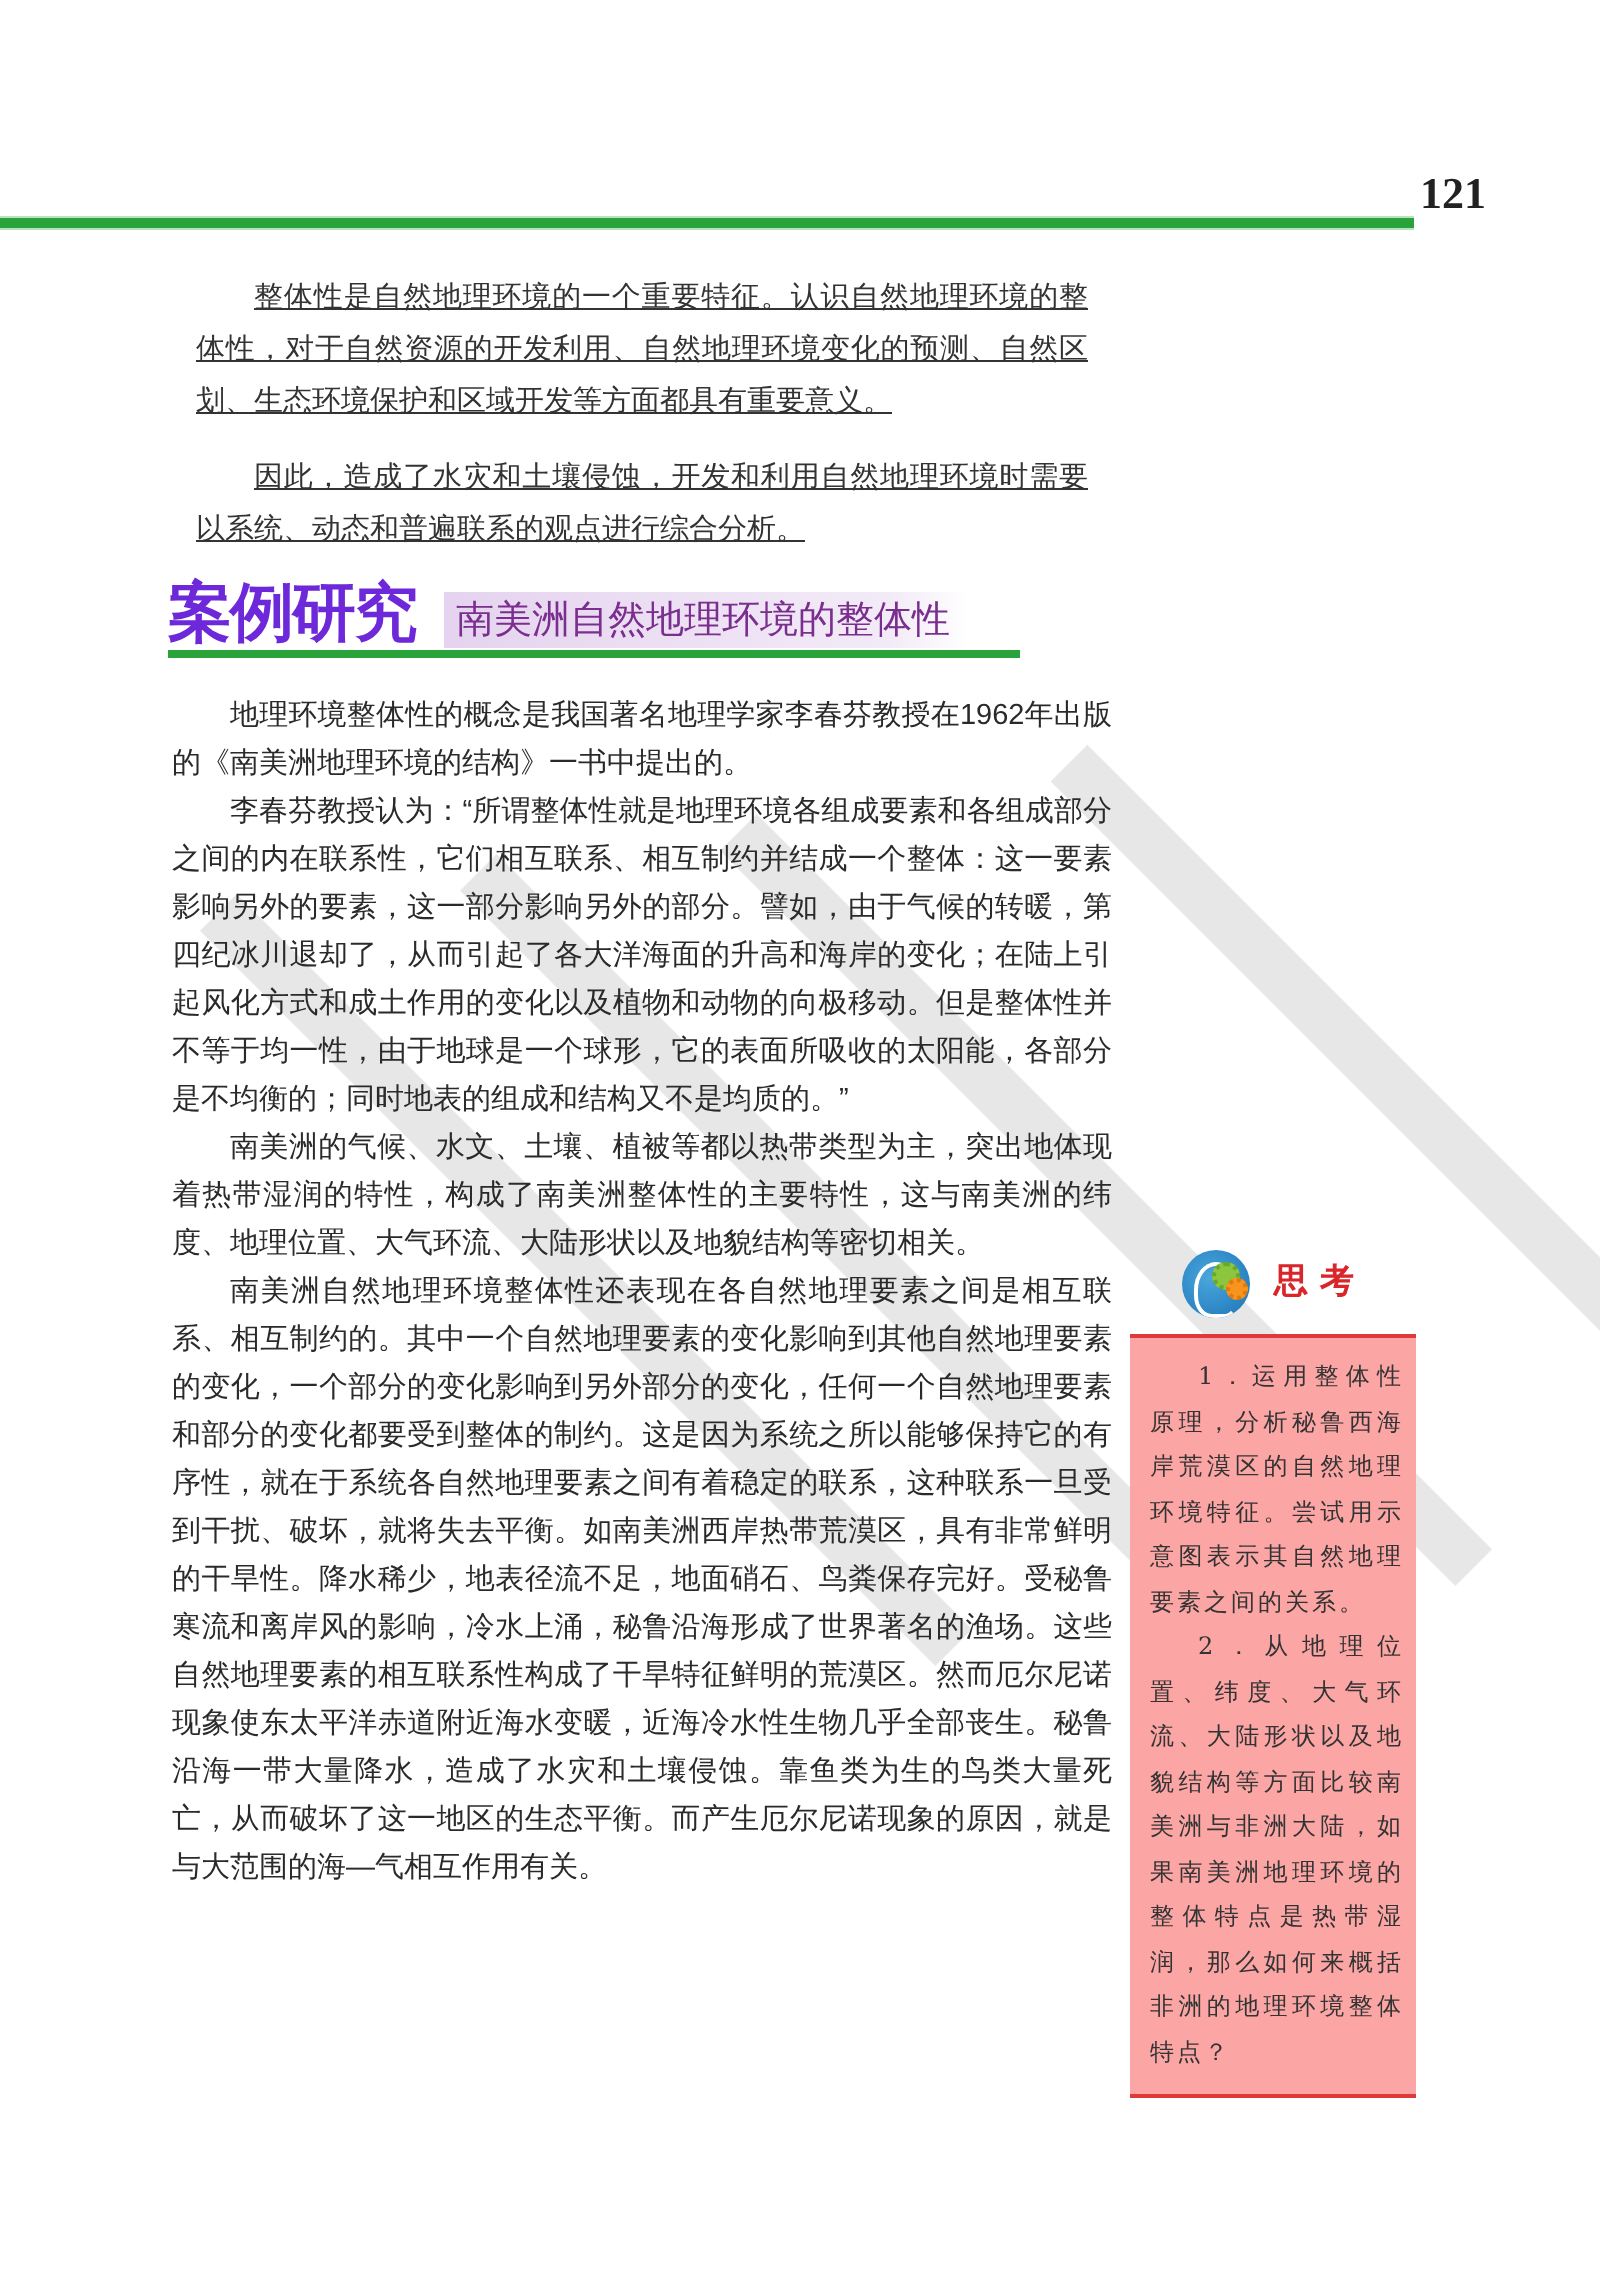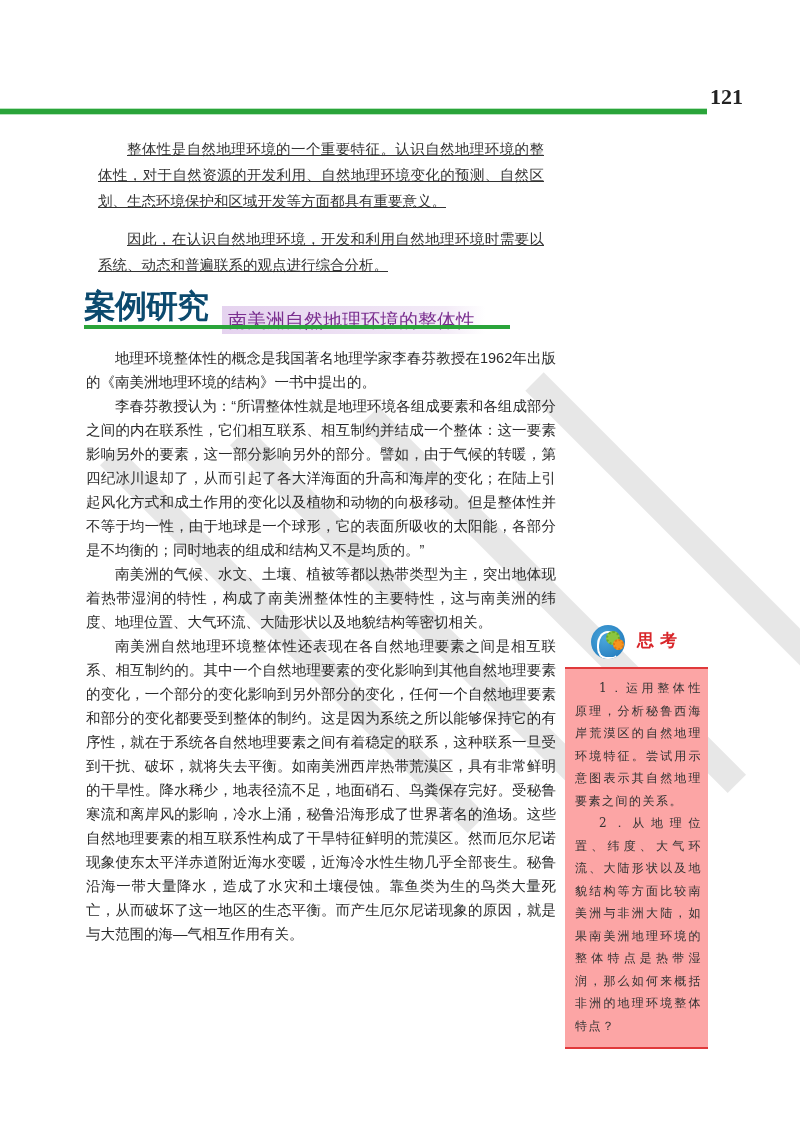--- a/index.html
+++ b/index.html
@@ -16,22 +16,22 @@
                     transform: rotate(45deg); margin-left: 8px; vertical-align: 1px; }
   .page-num { position: absolute; left: 710px; top: 0px; font-family: "Liberation Serif", serif;
               font-size: 22px; font-weight: bold; color: #222; }
 
   .intro { position: absolute; left: 86px; top: 124px; width: 470px;
            font-family: "DejaVu Sans", sans-serif; font-size: 14.5px; line-height: 26px; color: #333; }
   .intro p { margin: 12px; text-indent: 2em; text-align: justify; text-decoration: underline; }
 
   .case-head { position: absolute; left: 84px; top: 287px; width: 430px; height: 42px; }
   .case-label { position: absolute; left: 0; top: 0; font-family: "DejaVu Sans", sans-serif;
-                font-size: 32px; font-weight: bold; color: #0c4a6e; letter-spacing: -1px; line-height: 38px; }
-  .case-title { position: absolute; left: 138px; top: 19px; height: 28px; padding: 0 10px 0 6px;
+                font-size: 32px; font-weight: bold; color: #6d28d9; letter-spacing: -1px; line-height: 38px; }
+  .case-title { position: absolute; left: 138px; top: 9px; height: 28px; padding: 0 10px 0 6px;
                 background: linear-gradient(to right, #e5d3ef, #f3ebf7 85%, #ffffff);
                 font-family: "DejaVu Sans", sans-serif; font-size: 19px; color: #7a2f8f; line-height: 28px; white-space: nowrap; }
   .case-rule { position: absolute; left: 0; top: 38px; width: 426px; height: 4px; background: #2aa43a; }
 
   .body-text { position: absolute; left: 86px; top: 346px; width: 470px;
                font-family: Liberation Sans, sans-serif; font-size: 14.5px; line-height: 24px; color: #2a2a2a; }
   .body-text p { margin: 0; text-indent: 2em; text-align: justify; }
 
   .think-box { position: absolute; left: 565px; top: 625px; width: 143px; }
   .think-header { position: relative; height: 44px; text-align: center; }
@@ -64,21 +64,21 @@
   <div style="left:510px; top:-20px; width:26px; height:420px;"></div>
 </div>
 
 <div class="header">
   <div class="header-rule"></div>
   <div class="page-num">121</div>
 </div>
 
 <div class="intro">
   <p>整体性是自然地理环境的一个重要特征。认识自然地理环境的整体性，对于自然资源的开发利用、自然地理环境变化的预测、自然区划、生态环境保护和区域开发等方面都具有重要意义。</p>
-  <p>因此，在认识自然地理环境，开发和利用自然地理环境时需要以系统、动态和普遍联系的观点进行综合分析。</p>
+  <p>因此，造成了水灾和土壤侵蚀，开发和利用自然地理环境时需要以系统、动态和普遍联系的观点进行综合分析。</p>
 </div>
 
 <div class="case-head">
   <div class="case-label">案例研究</div>
   <div class="case-title">南美洲自然地理环境的整体性</div>
   <div class="case-rule"></div>
 </div>
 
 <div class="body-text">
   <p>地理环境整体性的概念是我国著名地理学家李春芬教授在1962年出版的《南美洲地理环境的结构》一书中提出的。</p>

